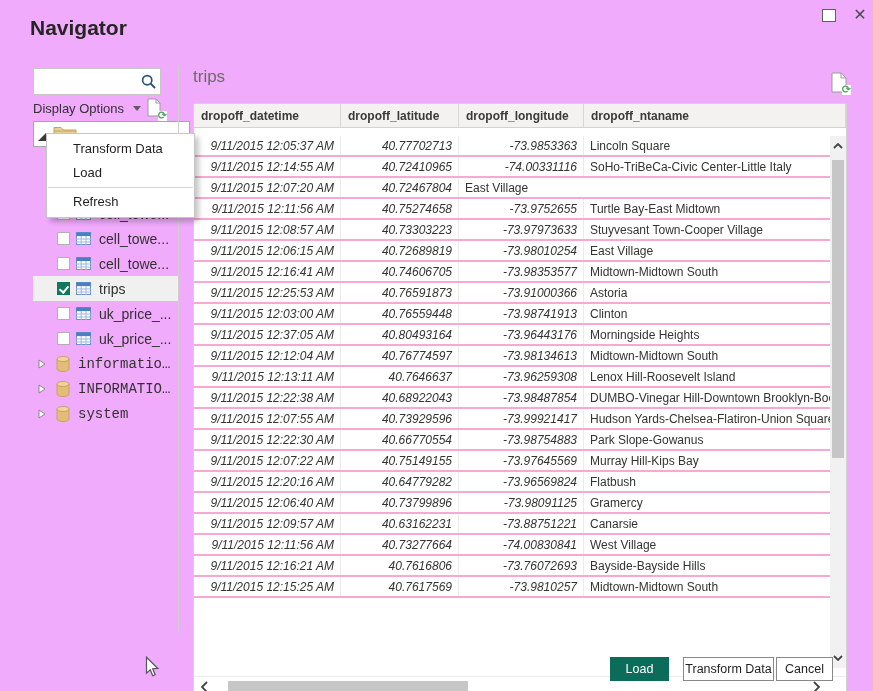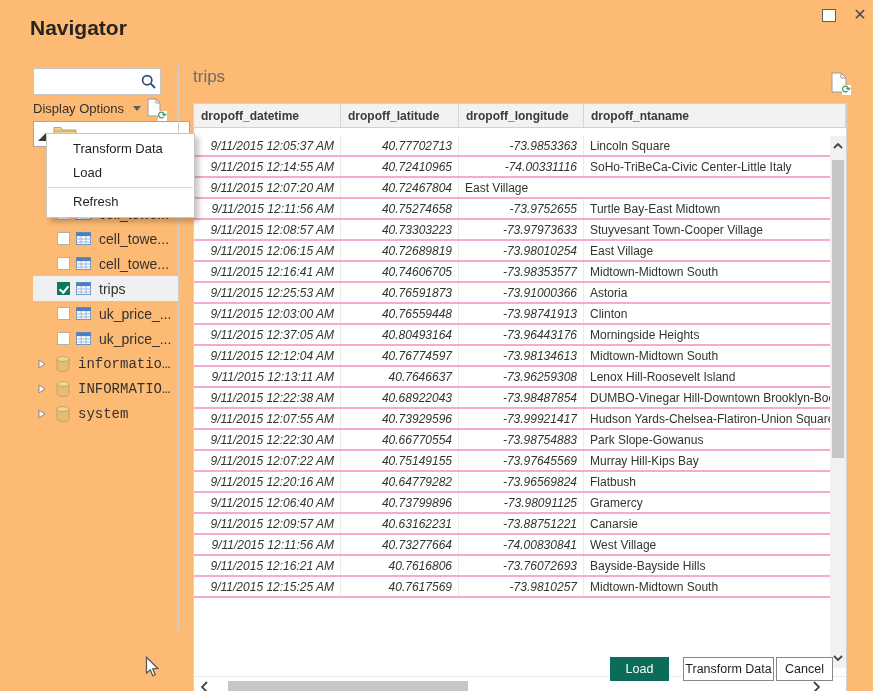--- a/index.html
+++ b/index.html
@@ -1,16 +1,16 @@
 <!DOCTYPE html>
 <html style="--primary: #0c6c59; --check: #0d7a5e;"><head>
 <meta charset="utf-8">
 <style>
   html,body{margin:0;padding:0;background:#fff;}
-  #stage{position:relative;width:873px;height:691px;background:#fdba74;
+  #stage{position:relative;width:873px;height:691px;background:#f0abfc;
          font-family:"Liberation Sans",sans-serif;color:#252423;overflow:hidden;}
 
   
   .win-title{position:absolute;left:30px;top:16px;font-size:21px;font-weight:700;color:#252423;}
   .btn-max{position:absolute;left:822px;top:9px;width:12px;height:11px;border:1px solid #5f5f5f;background:#fff;}
   .btn-close{position:absolute;left:851px;top:6px;width:18px;height:18px;font-size:16px;color:#4a4a4a;
              line-height:18px;text-align:center;font-family:"DejaVu Sans",sans-serif;}
 
   
   .search-box{position:absolute;left:33px;top:68px;width:126px;height:25px;border:1px solid #c8c6c4;

